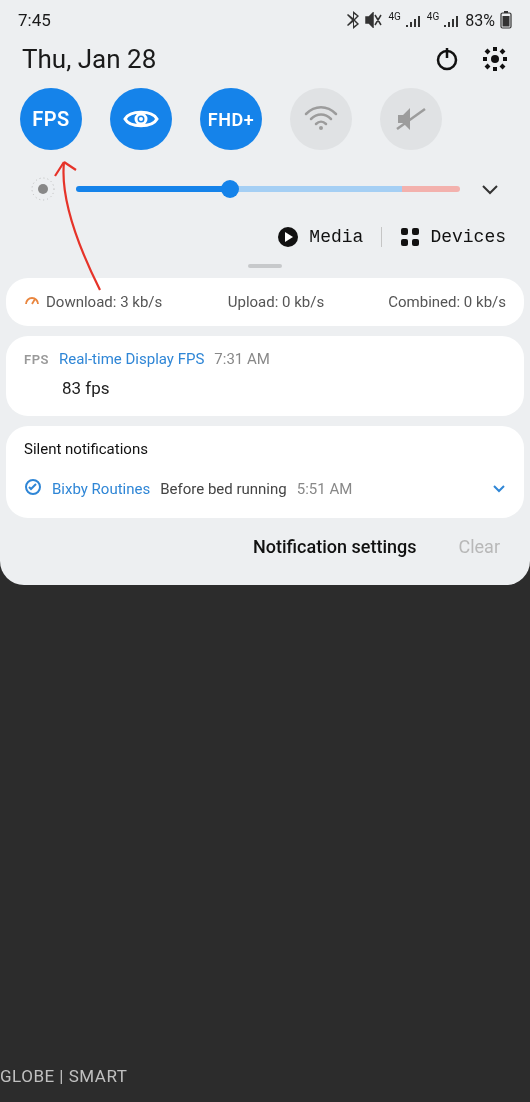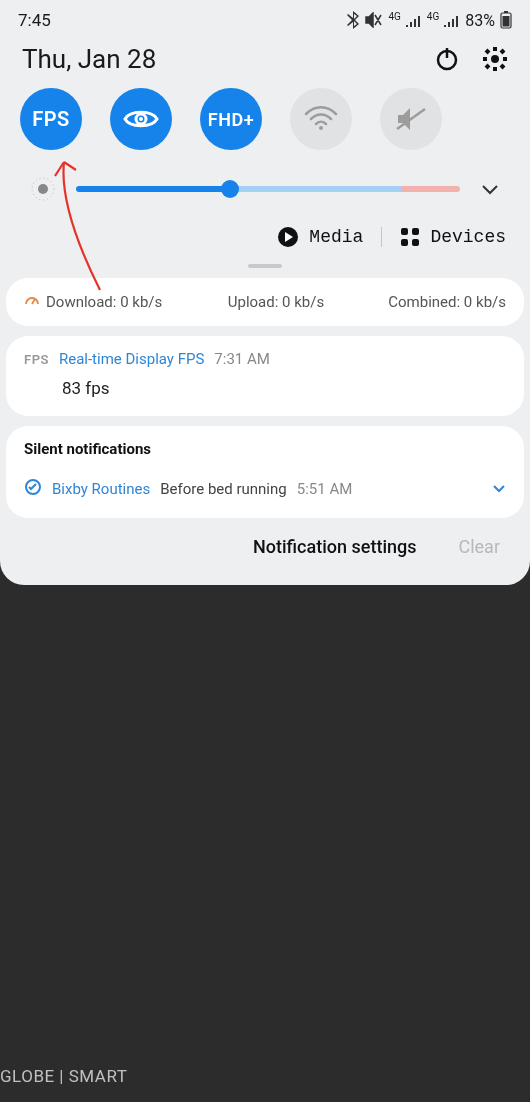--- a/index.html
+++ b/index.html
@@ -93,21 +93,21 @@
   }
   .speed-icon { color:#e9863f; }
   .speed-row .seg { flex:1; display:flex; gap:4px; }
   .notif-head {
     display:flex; align-items:center; gap:10px; padding:14px 18px 6px; font-size:15px;
   }
   .fps-tag { color:#999; font-size:13px; font-weight:600; letter-spacing:0.5px;}
   .blue { color:#2f86d6; }
   .gray { color:#888; }
   .notif-body { padding: 4px 18px 18px 56px; font-size:17px; color:#222; }
-  .section-title { padding:14px 18px 10px; font-weight:700; font-size:15px; color:#111;}
+  .section-title { padding:14px 18px 10px; font-weight:400; font-size:15px; color:#111;}
   .bixby-row {
     display:flex; align-items:center; gap:10px; padding: 10px 18px 18px; font-size:15px;
   }
   .bixby-row .expand { margin-left:auto; color:#2f86d6; }
   
   .footer {
     display:flex; justify-content:flex-end; gap:42px;
     padding: 8px 30px 18px; font-size:18px;
   }
   .footer .settings { color:#111; font-weight:500; }
@@ -248,21 +248,21 @@
 
   <div class="card">
     <div class="speed-row">
       <span class="speed-icon">
         <svg width="16" height="16" viewBox="0 0 16 16">
             <path d="M2 12a6 6 0 0 1 12 0" fill="none" stroke="#e9863f" stroke-width="1.8"></path>
             <line x1="8" y1="12" x2="11" y2="7" stroke="#e9863f" stroke-width="1.8"></line>
           </svg>
       </span>
       <div class="seg">
-          <span>Download: 0 kb/s</span>
+          <span>Download: 3 kb/s</span>
         </div>
       <div class="seg" style="justify-content:center">
           <span>Upload: 0 kb/s</span>
         </div>
       <div class="seg" style="justify-content:flex-end">
           <span>Combined: 0 kb/s</span>
         </div>
     </div>
   </div>
 

